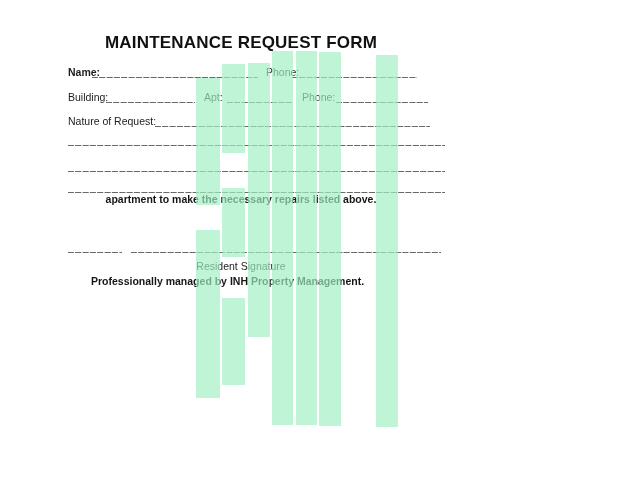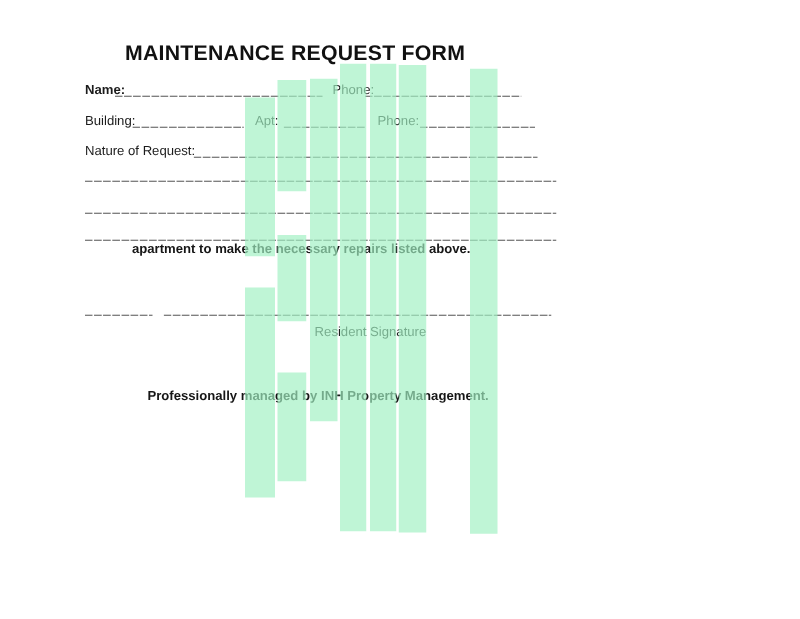--- a/index.html
+++ b/index.html
@@ -7,42 +7,43 @@
     position:relative;
     width:640px;height:495px;
     background:#ffffff;
     overflow:hidden;
     font-family:"Liberation Sans","DejaVu Sans",sans-serif;
     color:#1c1c1c;
   }
   .abs{position:absolute;white-space:nowrap;}
   .title{
     top:33px;left:100px;width:282px;
+    text-align:center;
     font-size:17px;font-weight:600;
     letter-spacing:.2px;color:#111;
   }
   .label{font-size:10.5px;line-height:13px;}
   .run{
     font-size:10.5px;line-height:13px;
     letter-spacing:1.5px;color:#2e2e2e;
     overflow:hidden;height:14px;display:block;
   }
   .para{
     top:193px;left:91px;width:300px;
     text-align:center;font-size:10.5px;line-height:13px;
     font-weight:600;color:#161616;white-space:normal;
   }
   .sigcap{
     top:260px;left:141px;width:200px;
-    text-align:right;font-size:10.5px;line-height:13px;color:#1c1c1c;
+    text-align:center;font-size:10.5px;line-height:13px;color:#1c1c1c;
   }
   .footer{
     top:275px;left:91px;width:300px;
-    text-align:right;font-size:10.5px;line-height:13px;
-    font-weight:600;color:#161616;margin-top:36px;
+    text-align:left;font-size:10.5px;line-height:13px;
+    font-weight:600;color:#161616;
   }
   #overlay-layer .bar{
     position:absolute;
   }
 </style>
 </head>
 <body>
 
 <div class="page">
 

